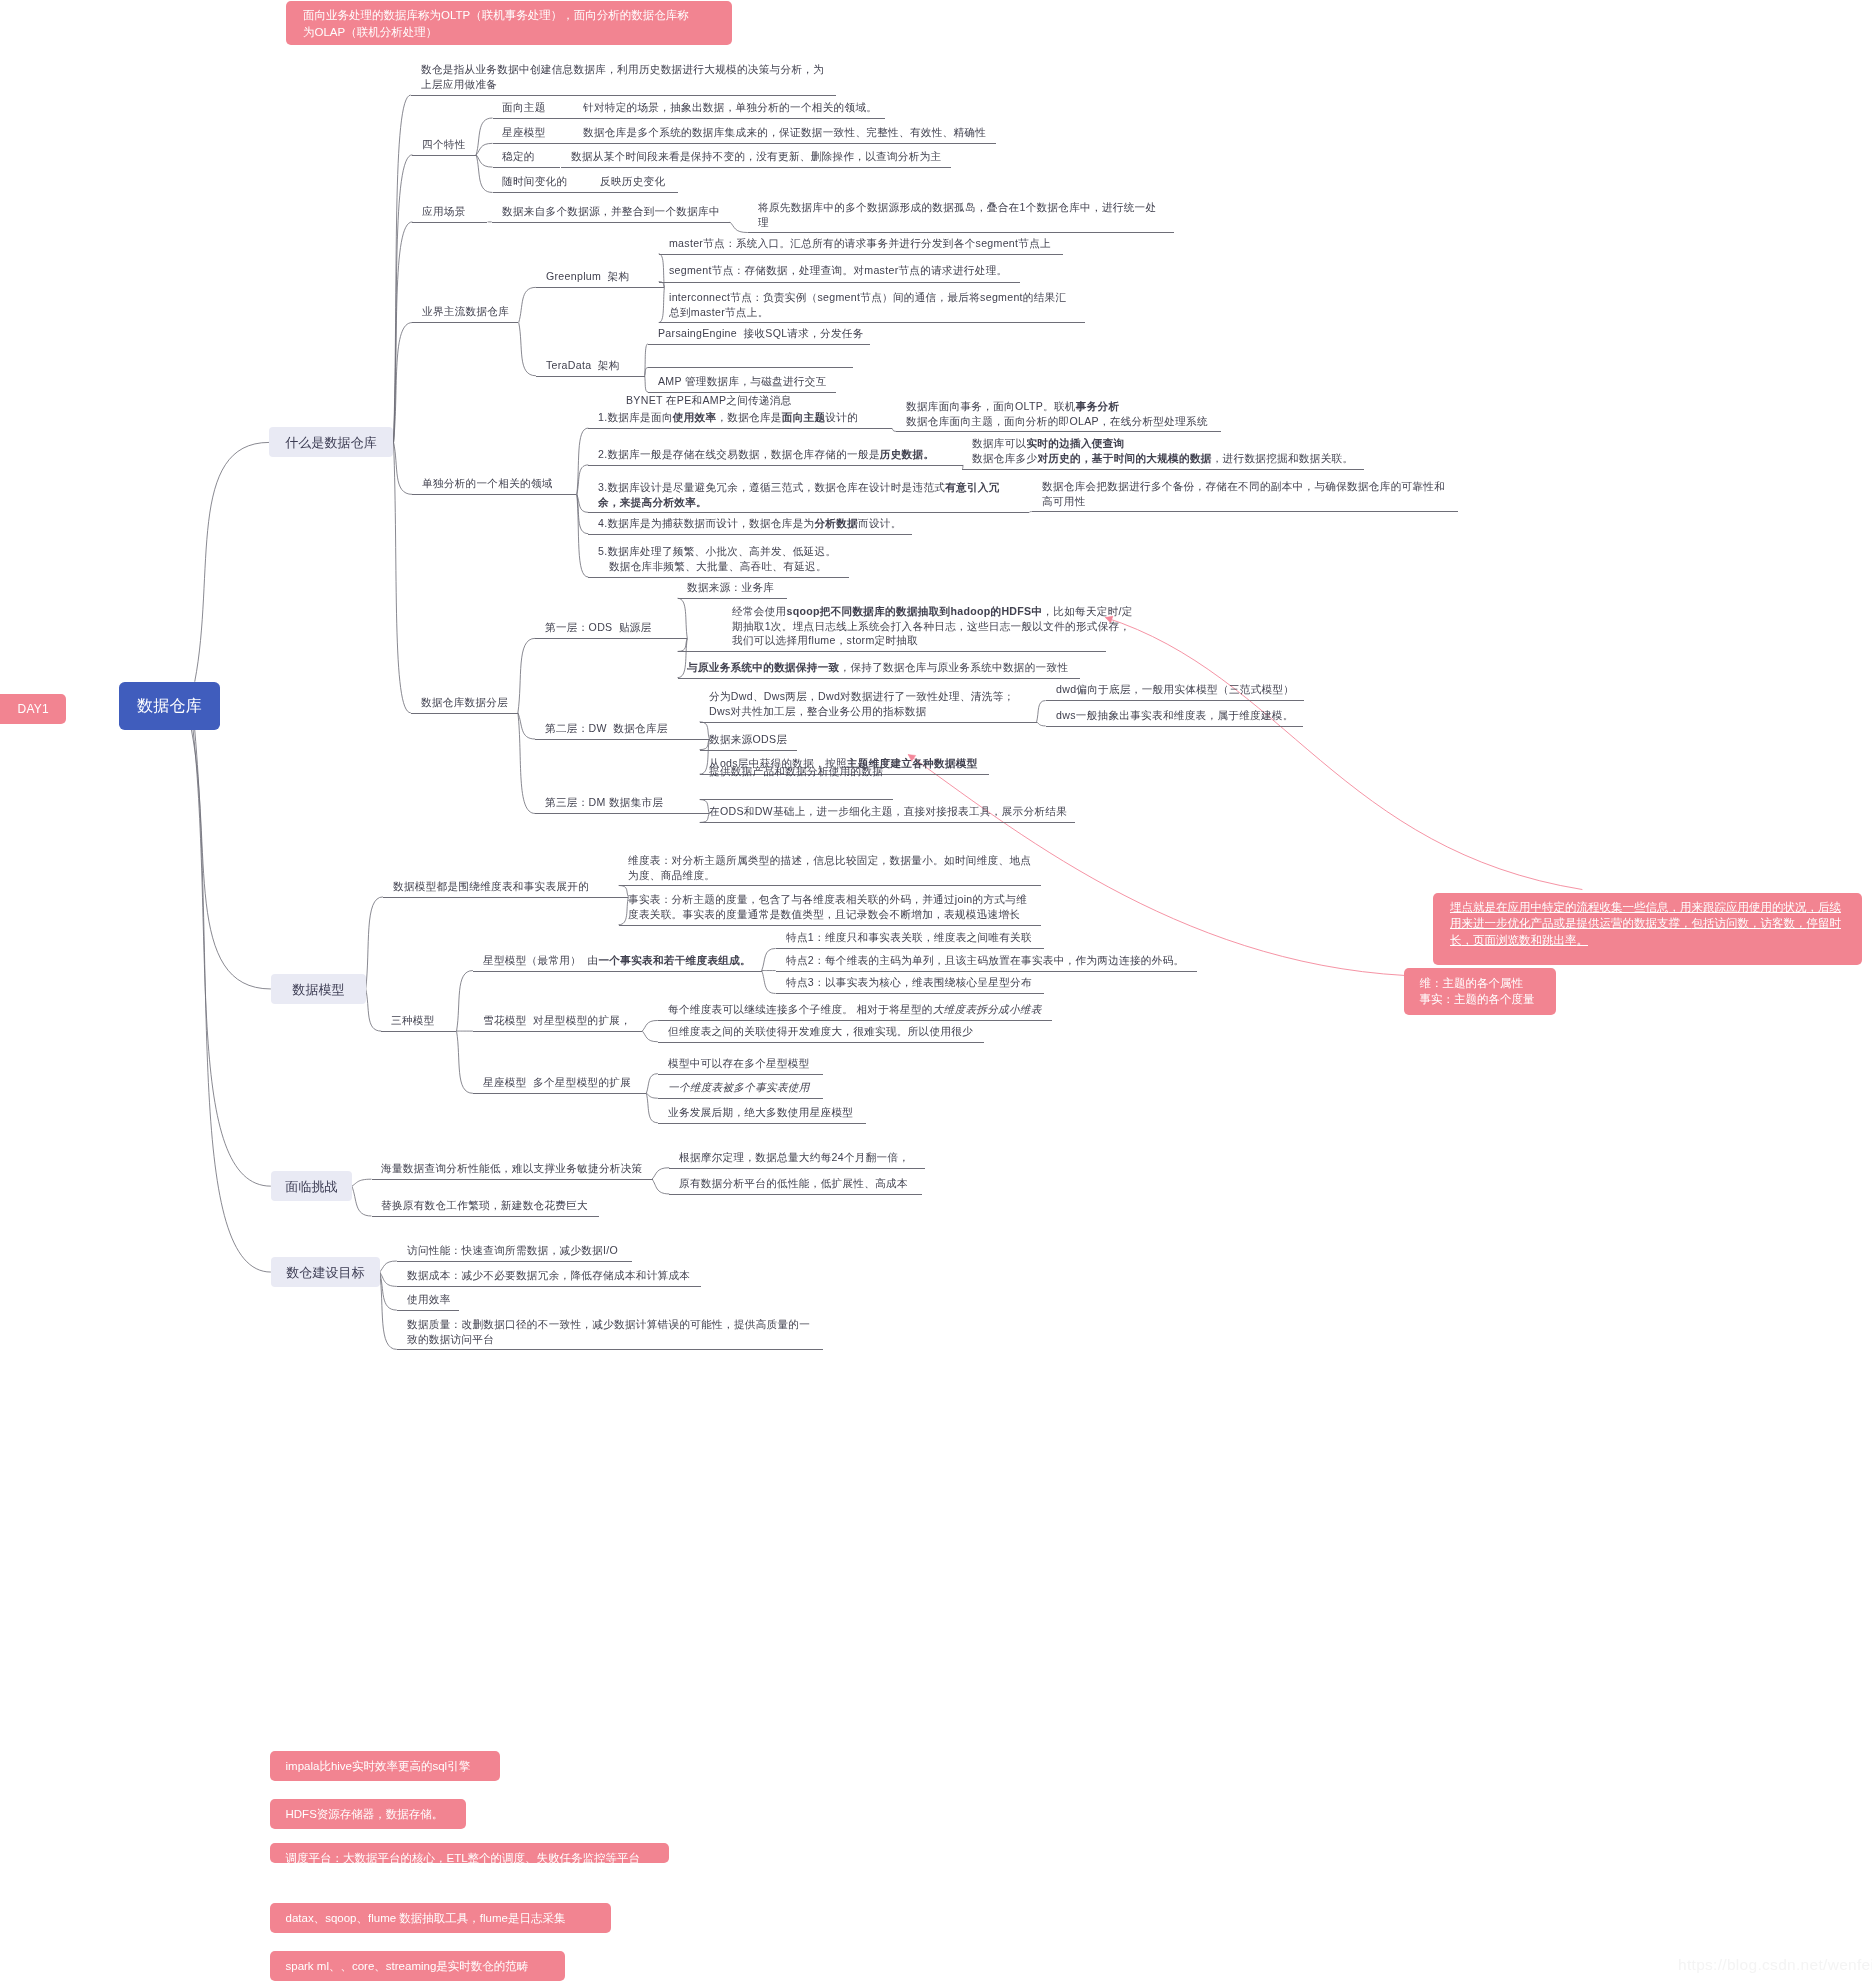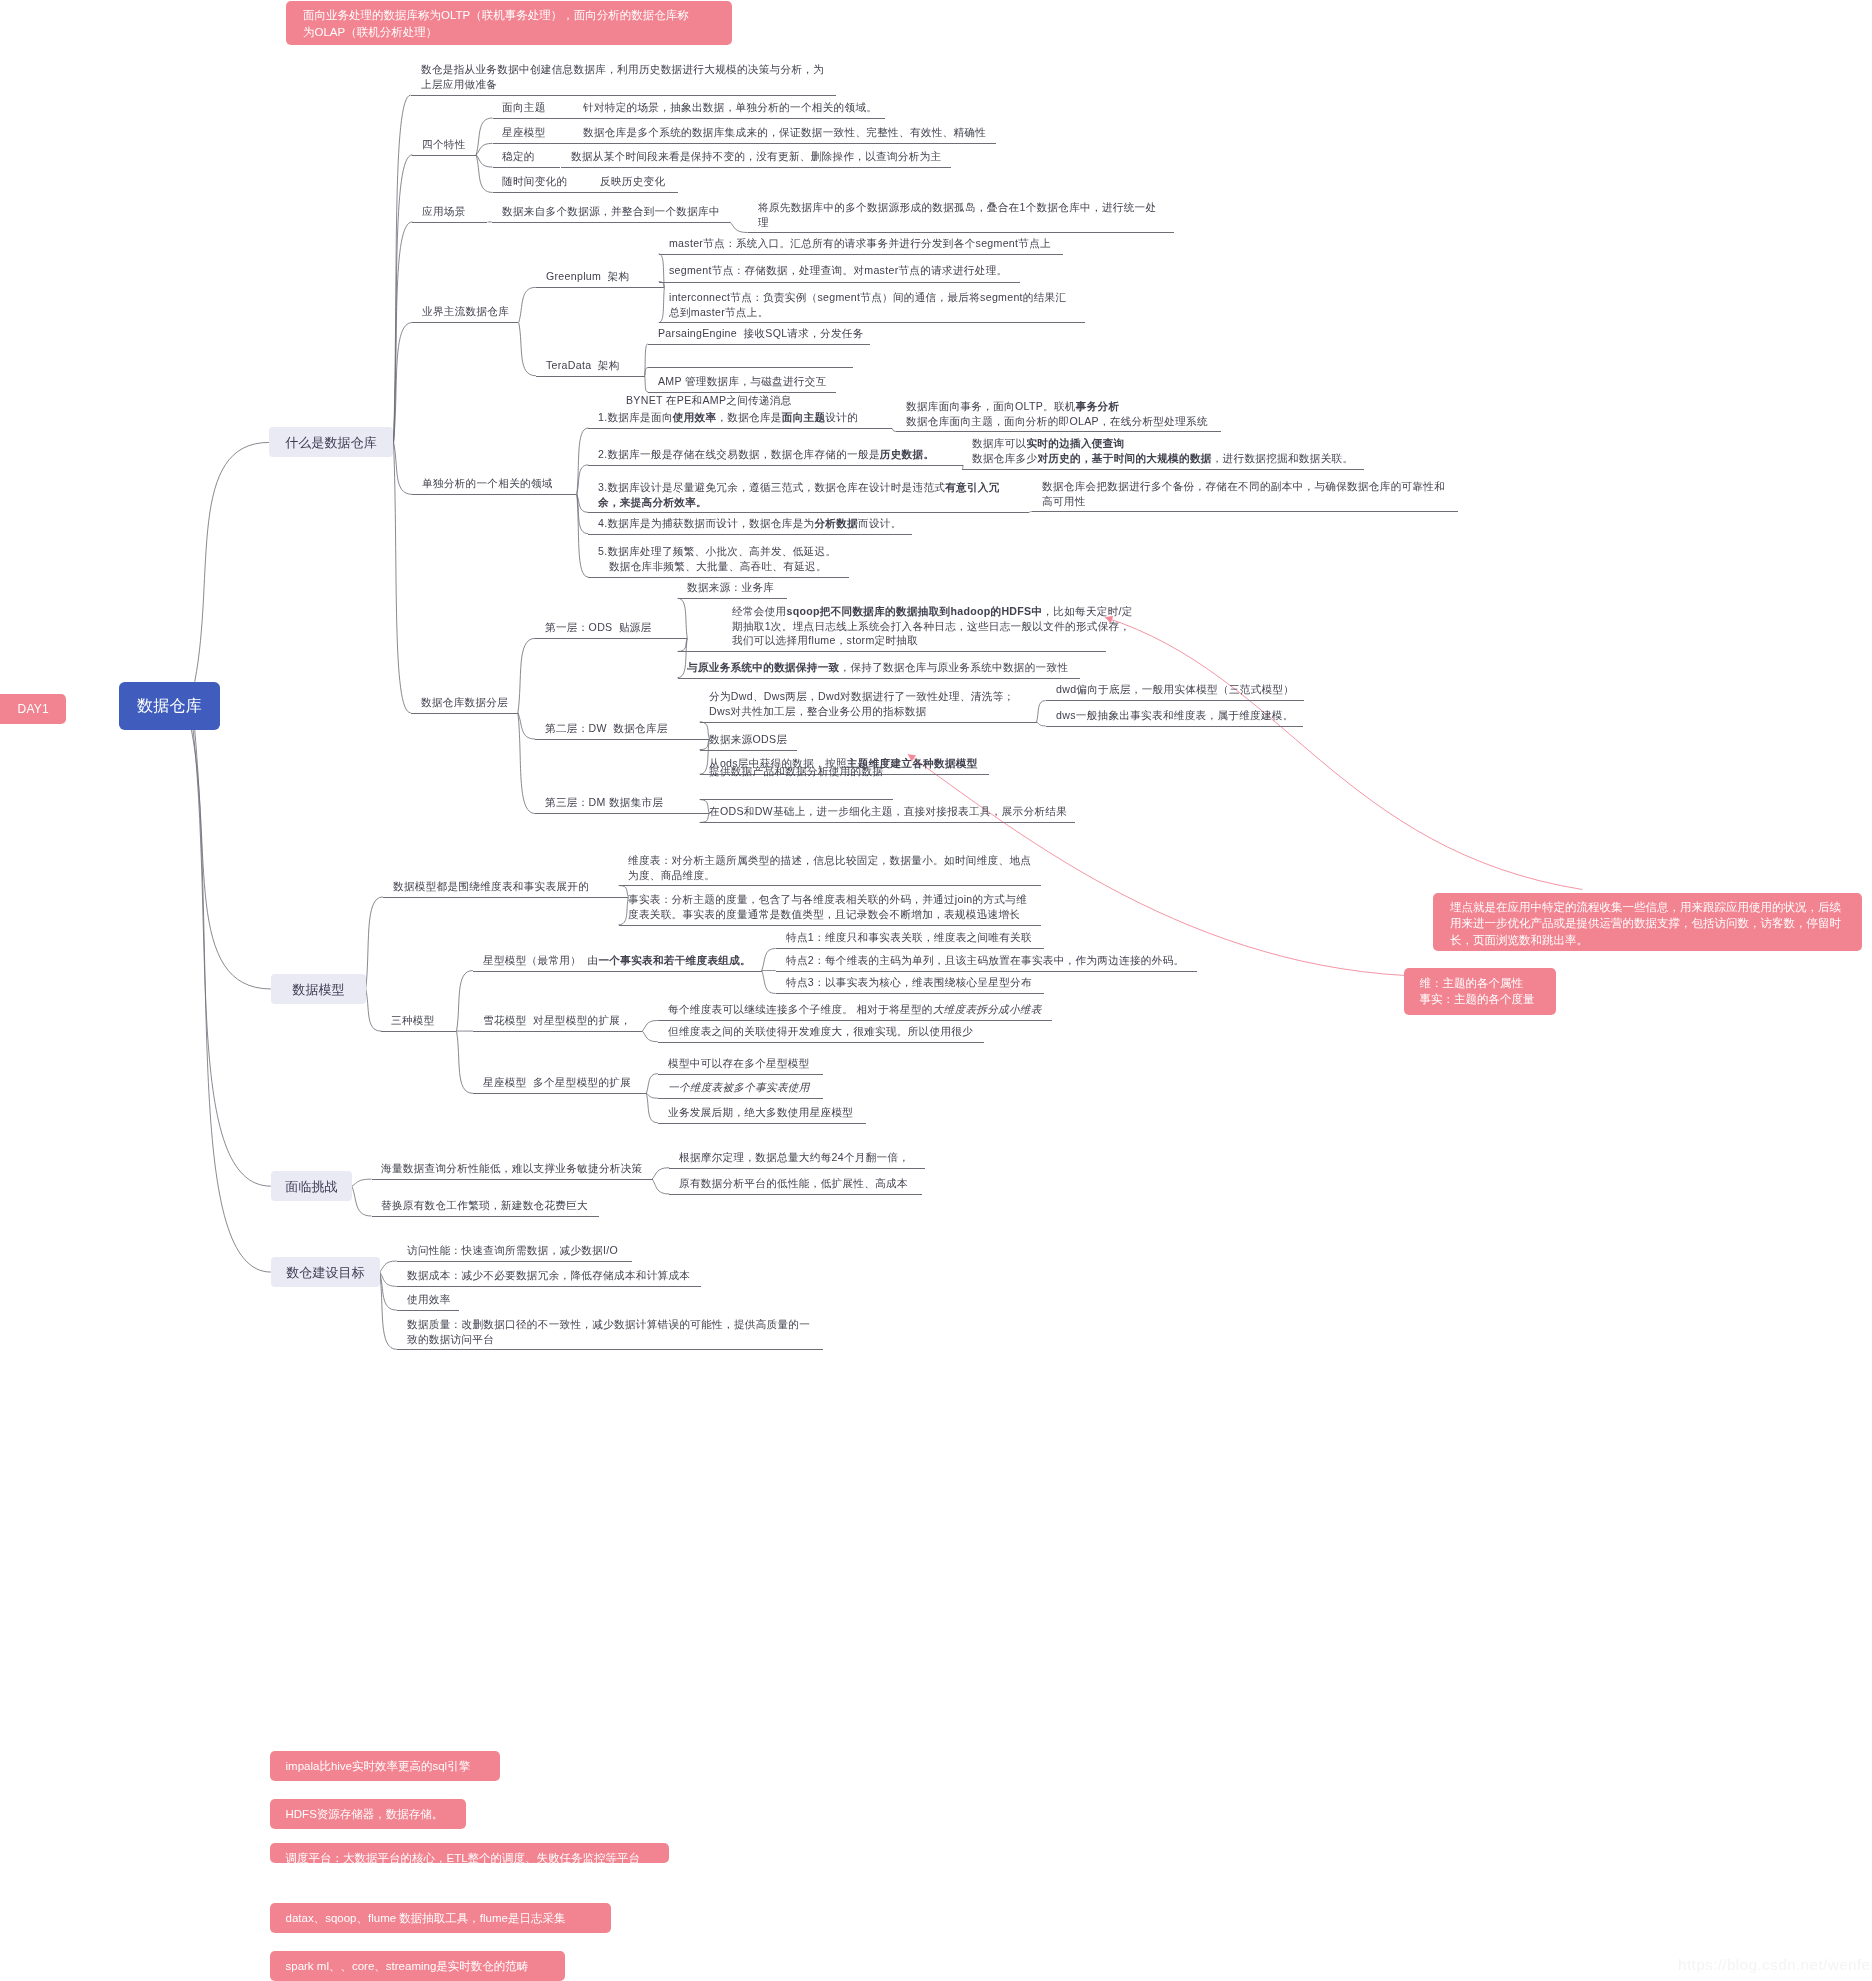--- a/index.html
+++ b/index.html
@@ -235,21 +235,21 @@
 <div class="ul" style="left:372px;top:1216px;width:227px;"></div>
 <div class="nd" style="left:407px;top:1243px;">访问性能<span class="cjkp">：</span>快速查询所需数据<span class="cjkp">，</span>减少数据I/O</div>
 <div class="ul" style="left:397px;top:1261px;width:235px;"></div>
 <div class="nd" style="left:407px;top:1268px;">数据成本<span class="cjkp">：</span>减少不必要数据冗余<span class="cjkp">，</span>降低存储成本和计算成本</div>
 <div class="ul" style="left:397px;top:1286px;width:304px;"></div>
 <div class="nd" style="left:407px;top:1292px;">使用效率</div>
 <div class="ul" style="left:397px;top:1310px;width:62px;"></div>
 <div class="nd" style="left:407px;top:1317px;">数据质量<span class="cjkp">：</span>改删数据口径的不一致性<span class="cjkp">，</span>减少数据计算错误的可能性<span class="cjkp">，</span>提供高质量的一<br>致的数据访问平台</div>
 <div class="ul" style="left:397px;top:1349px;width:426px;"></div>
 <div class="note" style="left:286px;top:0.8px;width:446px;height:44px;padding:6.5px 35px 6.5px 17px;box-sizing:border-box;">面向业务处理的数据库称为OLTP<span class="cjkl">（</span>联机事务处理<span class="cjkr">）</span><span class="cjkp">，</span>面向分析的数据仓库称为OLAP<span class="cjkl">（</span>联机分析处理<span class="cjkr">）</span></div>
-<div class="note" style="left:1433px;top:893px;width:429px;height:58px;padding:5.7px 21px 5.7px 17px;box-sizing:border-box;">埋点就是在应用中特定的流程收集一些信息<span class="cjkp">，</span>用来跟踪应用使用的状况<span class="cjkp">，</span>后续用来进一步优化产品或是提供运营的数据支撑<span class="cjkp">，</span>包括访问数<span class="cjkp">，</span>访客数<span class="cjkp">，</span>停留时长<span class="cjkp">，</span>页面浏览数和跳出率<span class="cjkp">。</span></div>
+<div class="note" style="left:1433px;top:893px;width:429px;height:72px;padding:5.7px 21px 5.7px 17px;box-sizing:border-box;text-decoration:underline;">埋点就是在应用中特定的流程收集一些信息<span class="cjkp">，</span>用来跟踪应用使用的状况<span class="cjkp">，</span>后续用来进一步优化产品或是提供运营的数据支撑<span class="cjkp">，</span>包括访问数<span class="cjkp">，</span>访客数<span class="cjkp">，</span>停留时长<span class="cjkp">，</span>页面浏览数和跳出率<span class="cjkp">。</span></div>
 <div class="note" style="left:1404px;top:968px;width:152px;height:47px;padding:6.5px 15.5px;">维<span class="cjkp">：</span>主题的各个属性<br>事实<span class="cjkp">：</span>主题的各个度量</div>
 <div class="note" style="left:270px;top:1751px;width:230px;height:29.5px;padding:6.5px 15.5px;">impala比hive实时效率更高的sql引擎</div>
 <div class="note" style="left:270px;top:1799px;width:196px;height:29.5px;padding:6.5px 15.5px;">HDFS资源存储器<span class="cjkp">，</span>数据存储<span class="cjkp">。</span></div>
 <div class="note" style="left:270px;top:1843px;width:399px;height:20px;padding:6.5px 15.5px;">调度平台<span class="cjkp">：</span>大数据平台的核心<span class="cjkp">，</span>ETL整个的调度<span class="cjkp">、</span>失败任务监控等平台</div>
 <div class="note" style="left:270px;top:1903px;width:341px;height:29.5px;padding:6.5px 15.5px;">datax<span class="cjkp">、</span>sqoop<span class="cjkp">、</span>flume  数据抽取工具<span class="cjkp">，</span>flume是日志采集</div>
 <div class="note" style="left:270px;top:1951px;width:295px;height:29.5px;padding:6.5px 15.5px;">spark ml<span class="cjkp">、</span><span class="cjkp">、</span>core<span class="cjkp">、</span>streaming是实时数仓的范畴</div>
 <div class="wm" style="left:1678px;top:1956px;">https://blog.csdn.net/wenfei1997</div>
 </div>
 
 

